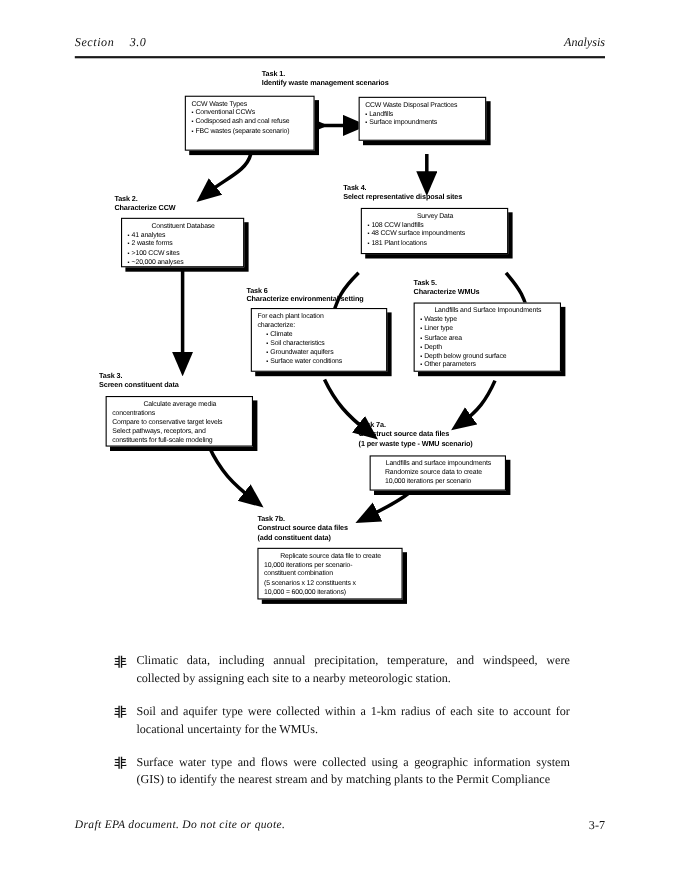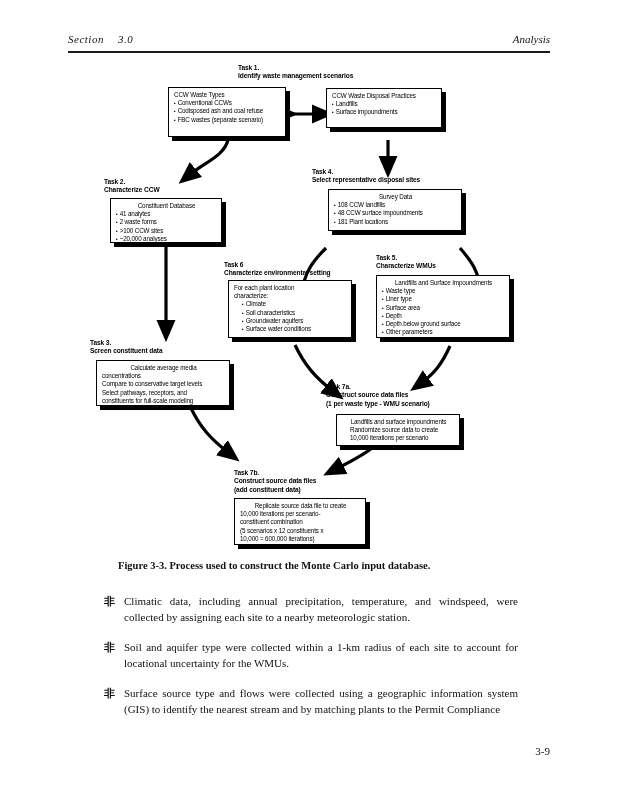--- a/index.html
+++ b/index.html
@@ -219,36 +219,34 @@
 (add constituent data)</div>
     <div class="fbox" style="left:234px;top:440px;width:132px;height:47px;">
       <div class="line hdr">Replicate source data file to create</div>
       <div class="line">10,000 iterations per scenario-</div>
       <div class="line">constituent combination</div>
       <div class="line">(5 scenarios x 12 constituents x</div>
       <div class="line">10,000 = 600,000 iterations)</div>
     </div>
   </div>
 
-  <div class="caption">
-    <span>Figure 3-3. Process used to construct the Monte Carlo input database.</span>
-  </div>
 
   <div class="bullets">
     <div class="bul">
       <span class="mark">非</span>
       <span class="txt">Climatic  data, including  annual  precipitation,   temperature,   and windspeed,   were collected   by assigning   each  site to a nearby  meteorologic   station.</span>
     </div>
     <div class="bul">
       <span class="mark">非</span>
       <span class="txt">Soil and  aquifer  type  were  collected  within  a 1-km  radius  of each  site  to account  for locational   uncertainty   for the  WMUs.</span>
     </div>
     <div class="bul">
       <span class="mark">非</span>
-      <span class="txt">Surface   source  type and flows  were collected   using a geographic   information   system (GIS)  to identify  the nearest  stream  and by matching   plants  to the Permit  Compliance</span>
+      <span class="txt">Surface   water  type and flows  were collected   using a geographic   information   system (GIS)  to identify  the nearest  stream  and by matching   plants  to the Permit  Compliance</span>
     </div>
   </div>
 
   <div class="footer">
-    <div class="fright">3-9</div>
+    <div class="fleft">Draft  EPA  document.    Do  not  cite  or  quote.</div>
+    <div class="fright">3-7</div>
   </div>
 
 </div>
 
 </body></html>

